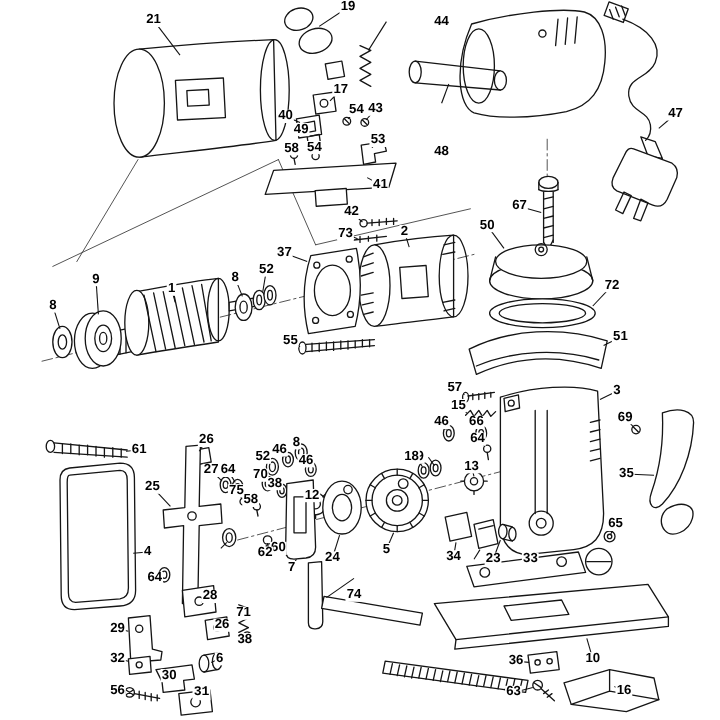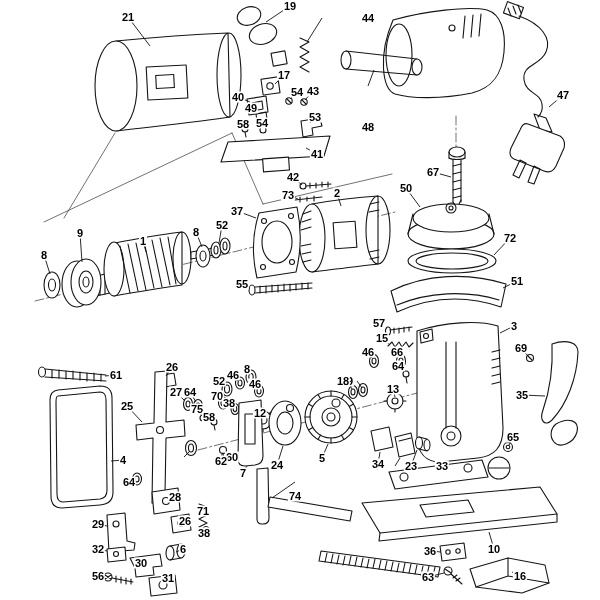--- a/index.html
+++ b/index.html
@@ -556,20 +556,20 @@
       <div class="callout" style="left: 129px; top: 482px;">64</div>
       <div class="callout" style="left: 175px; top: 497px;">28</div>
       <div class="callout" style="left: 203px; top: 511px;">71</div>
       <div class="callout" style="left: 98px; top: 524px;">29</div>
       <div class="callout" style="left: 185px; top: 521px;">26</div>
       <div class="callout" style="left: 204px; top: 533px;">38</div>
       <div class="callout" style="left: 98px; top: 549px;">32</div>
       <div class="callout" style="left: 183px; top: 549px;">6</div>
       <div class="callout" style="left: 141px; top: 563px;">30</div>
       <div class="callout" style="left: 98px; top: 576px;">56</div>
-      <div class="callout" style="left: 168px; top: 578px;">31</div>
+      <div class="callout" style="left: 168px; top: 578px; font-family: Liberation Mono, monospace;">31</div>
       <div class="callout" style="left: 430px; top: 551px;">36</div>
       <div class="callout" style="left: 494px; top: 549px;">10</div>
       <div class="callout" style="left: 428px; top: 577px;">63</div>
       <div class="callout" style="left: 520px; top: 576px;">16</div>
     </div>
 
 </div>
 
 </body></html>

